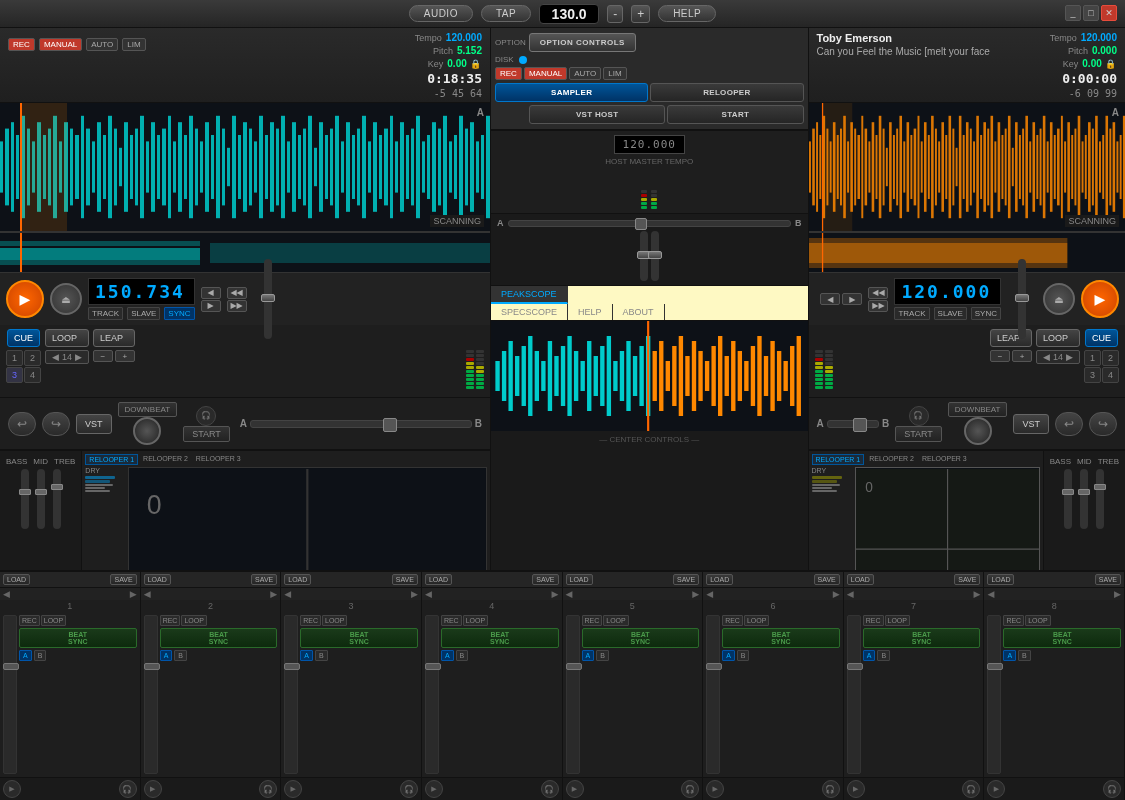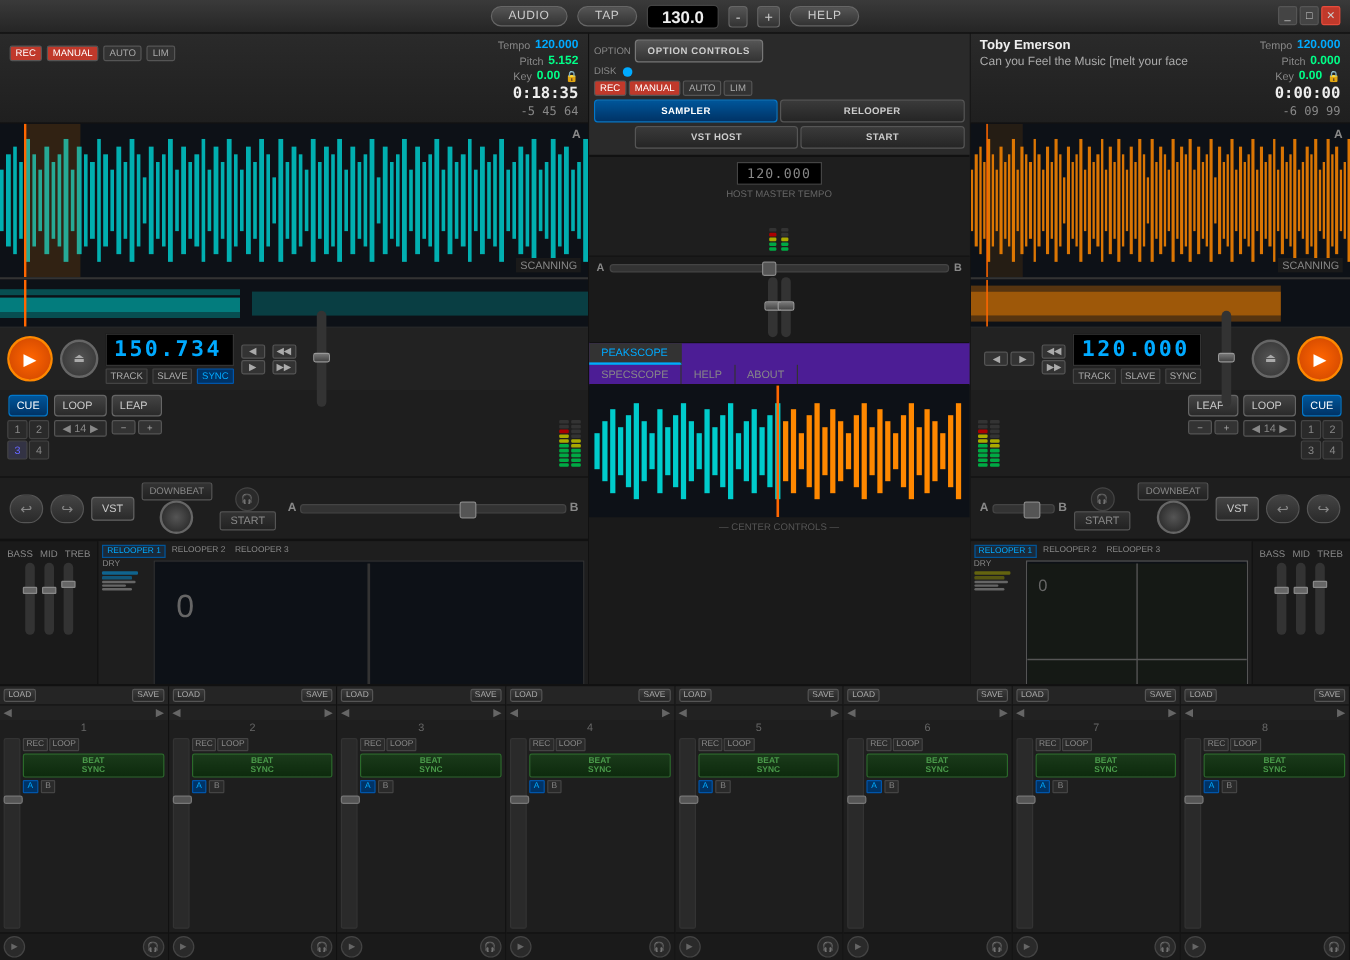--- a/index.html
+++ b/index.html
@@ -707,21 +707,21 @@
       <div style="display:flex; gap:3px; align-items:center;">
         <div class="pitch-slider" style="height:50px;">
             <div class="pitch-thumb" style="top:20px;"></div>
           </div>
         <div class="pitch-slider" style="height:50px;">
             <div class="pitch-thumb" style="top:20px;"></div>
           </div>
       </div>
     </div>
 
-    <div style="background:#4c1d95; border-top:1px solid #111; border-bottom:1px solid #111;">
+    <div style="background:#fef9c3; border-top:1px solid #111; border-bottom:1px solid #111;">
       <div style="display:flex;">
         <span class="scope-tab active">PEAKSCOPE</span>
       </div>
       <div style="display:flex;">
         <span class="scope-tab">SPECSCOPE</span>
         <span class="scope-tab">HELP</span>
         <span class="scope-tab">ABOUT</span>
       </div>
     </div>
 

